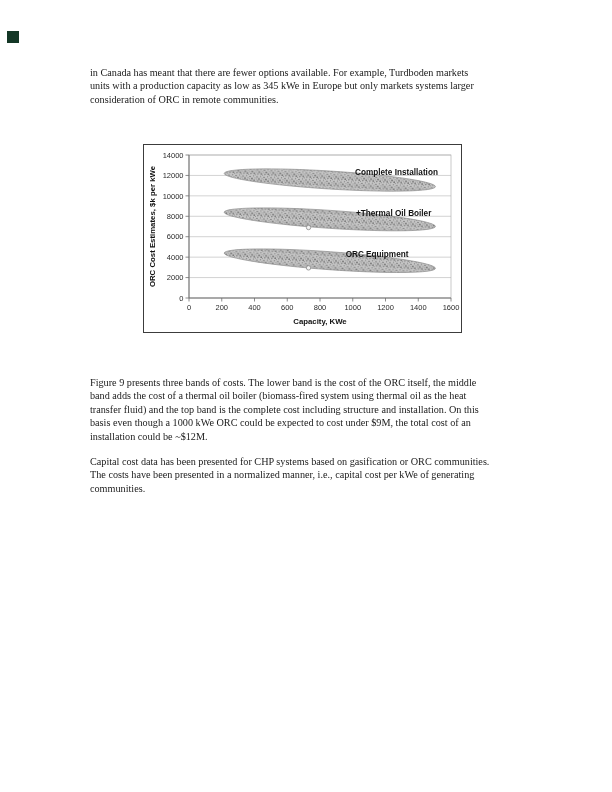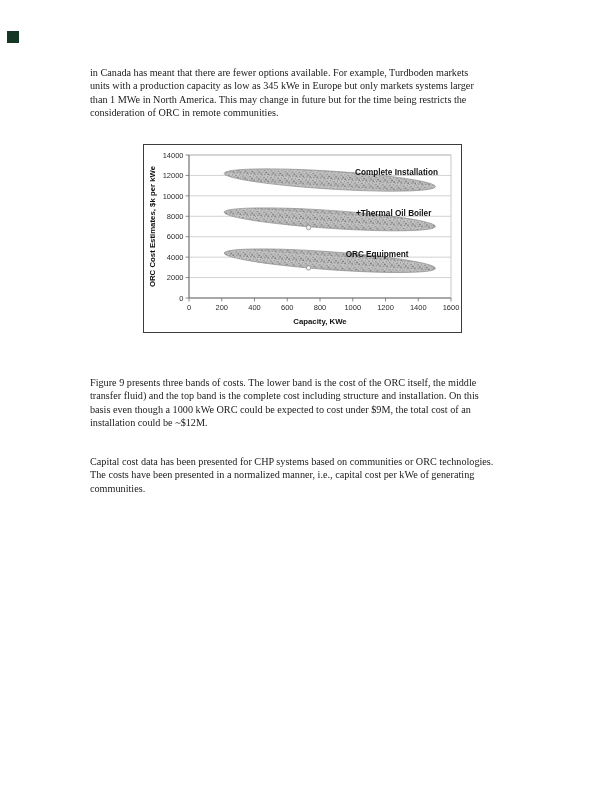--- a/index.html
+++ b/index.html
@@ -76,21 +76,20 @@
 </head>
 <body>
 
 <div class="page">
 
   <div class="corner-square" style="background: rgb(20, 55, 38);"></div>
 
   <div class="body-par par1">
       <div>in Canada has meant that there are fewer options available. For example, Turdboden markets</div>
       <div>units with a production capacity as low as 345 kWe in Europe but only markets systems larger</div>
-      <div>than 1 MWe in North America. This may change in future but for the time being restricts the</div>
       <div>consideration of ORC in remote communities.</div>
     </div>
 
   <div class="chart-box">
     <svg width="317" height="187" viewBox="0 0 317 187">
       <defs>
         <pattern id="speckle" width="7" height="7" patternUnits="userSpaceOnUse">
           <rect width="7" height="7" fill="#c6c6c6"></rect>
           <circle cx="1" cy="1.5" r="0.8" fill="#787878"></circle>
           <circle cx="4.5" cy="0.8" r="0.7" fill="#8a8a8a"></circle>
@@ -157,25 +156,26 @@
           <text x="264.425" y="112.44928571428571" text-anchor="end" class="band-label">ORC Equipment</text>
           <circle cx="164.53750000000002" cy="82.52142857142857" r="2.2" fill="#f2f2f2" stroke="#8a8a8a" stroke-width="0.8"></circle>
           <circle cx="164.53750000000002" cy="122.86785714285715" r="2.2" fill="#f2f2f2" stroke="#8a8a8a" stroke-width="0.8"></circle>
         </g>
     </svg>
   </div>
 
 
   <div class="body-par par2">
       <div>Figure 9 presents three bands of costs. The lower band is the cost of the ORC itself, the middle</div>
+      <div>band adds the cost of a thermal oil boiler (biomass-fired system using thermal oil as the heat</div>
       <div>transfer fluid) and the top band is the complete cost including structure and installation. On this</div>
       <div>basis even though a 1000 kWe ORC could be expected to cost under $9M, the total cost of an</div>
       <div>installation could be ~$12M.</div>
     </div>
 
   <div class="body-par par3">
-      <div>Capital cost data has been presented for CHP systems based on communities or ORC technologies.</div>
+      <div>Capital cost data has been presented for CHP systems based on gasification or ORC communities.</div>
       <div>The costs have been presented in a normalized manner, i.e., capital cost per kWe of generating</div>
       <div>communities.</div>
     </div>
 
 
 </div>
 
 </body></html>

